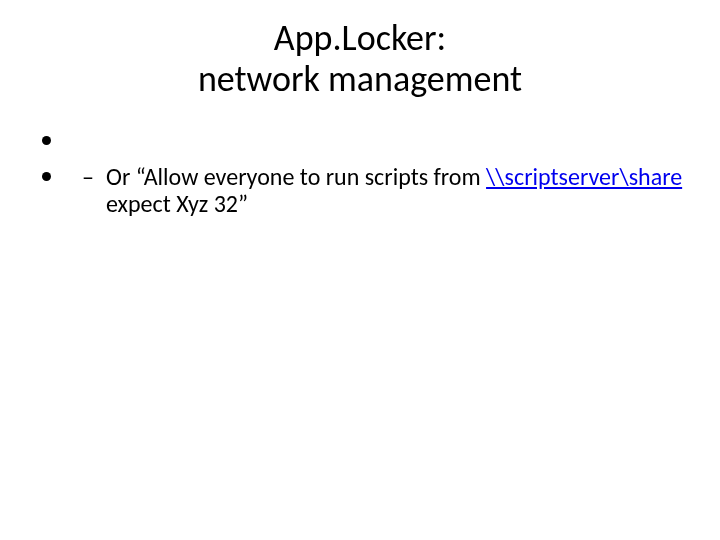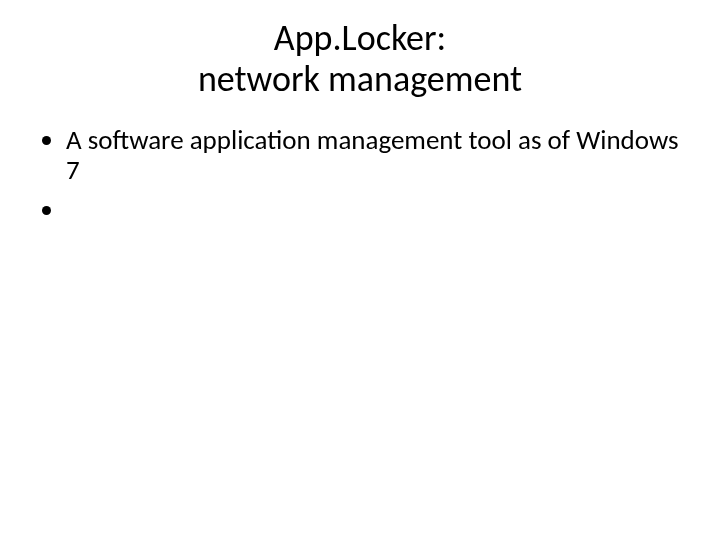--- a/index.html
+++ b/index.html
@@ -59,20 +59,22 @@
 <body>
 
 <div class="slide">
   <h1 class="title">
     <span>App.Locker:</span><br>
     <span>network management</span>
   </h1>
 
   <ul class="level1">
     <li>
-      <span>A software application management tool as of Windows 7</span>
     </li>
     <li>
       <ul class="level2">
+        <li>
+          <span>Or “Allow everyone to run scripts from </span><span class="link">\\scriptserver\share</span><span> expect Xyz 32”</span>
+        </li>
       </ul>
     </li>
   </ul>
 </div>
 
 </body></html>

